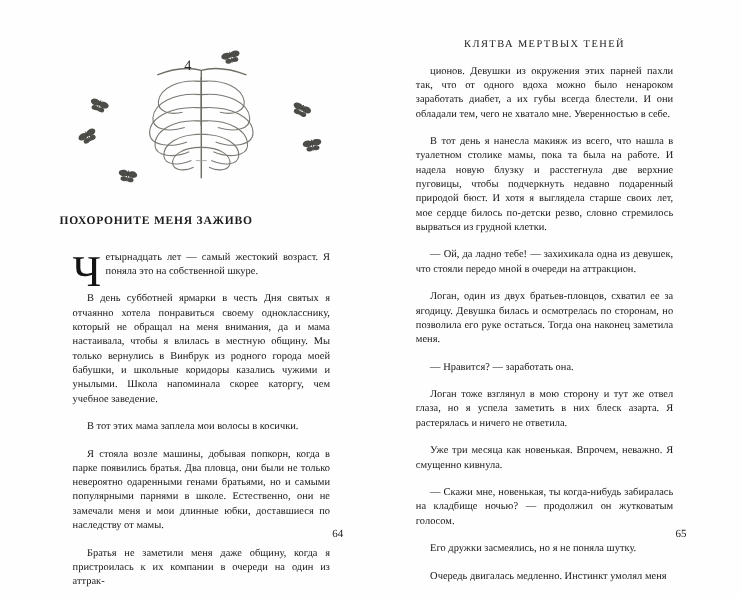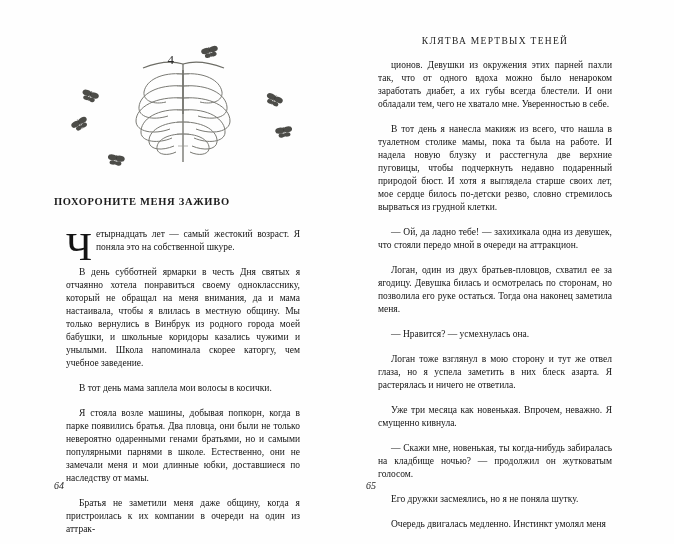--- a/index.html
+++ b/index.html
@@ -48,22 +48,22 @@
 
   .dropcap {
     float:left;
     font-size:40px; line-height:33px;
     padding:2px 4px 0 0;
     color:#141414;
   }
 
   .page-number {
     position:absolute; top:480px; left:0;
-    width:100%; text-align:left;
-    font-size:10px; color:#222;font-style:italic;
+    width:100%; text-align:right;
+    font-size:10px; color:#222;
   }
 
   .rib { fill:none; stroke:#7a7a74; stroke-width:1; }
   .rib-thin { fill:none; stroke:#9a9a92; stroke-width:0.7; }
   .bone { fill:none; stroke:#6d6d66; stroke-width:1.3; }
   .bfly { fill:#4c4c48; stroke:none; }
   .bfly line { stroke:#3c3c38; stroke-width:0.8; }
 </style>
 </head>
 <body>
@@ -145,38 +145,38 @@
           <line x1="0" y1="-5" x2="0" y2="5"></line>
         </g>
       </svg>
     </figure>
 
     <h1 class="chapter-title">ПОХОРОНИТЕ МЕНЯ ЗАЖИВО</h1>
 
     <div class="text-block">
         <p class="no-indent"><span class="dropcap">Ч</span>етырнадцать лет — самый жестокий возраст. Я поняла это на собственной шкуре.</p>
         <p>В день субботней ярмарки в честь Дня святых я отчаянно хотела понравиться своему однокласснику, который не обращал на меня внимания, да и мама настаивала, чтобы я влилась в местную общину. Мы только вернулись в Винбрук из родного города моей бабушки, и школьные коридоры казались чужими и унылыми. Школа напоминала скорее каторгу, чем учебное заведение.</p>
-        <p>В тот день мама заплела мои волосы в косички.</p>
+        <p>В тот этих мама заплела мои волосы в косички.</p>
         <p>Я стояла возле машины, добывая попкорн, когда в парке появились братья. Два пловца, они были не только невероятно одаренными генами братьями, но и самыми популярными парнями в школе. Естественно, они не замечали меня и мои длинные юбки, доставшиеся по наследству от мамы.</p>
         <p>Братья не заметили меня даже общину, когда я пристроилась к их компании в очереди на один из аттрак-</p>
       </div>
 
     <div class="page-number">64</div>
   </section>
 
   <section class="page page-right">
 
     <header class="running-header">КЛЯТВА МЕРТВЫХ ТЕНЕЙ</header>
 
     <div class="text-block text-block-right">
         <p>ционов. Девушки из окружения этих парней пахли так, что от одного вдоха можно было ненароком заработать диабет, а их губы всегда блестели. И они обладали тем, чего не хватало мне. Уверенностью в себе.</p>
         <p>В тот день я нанесла макияж из всего, что нашла в туалетном столике мамы, пока та была на работе. И надела новую блузку и расстегнула две верхние пуговицы, чтобы подчеркнуть недавно подаренный природой бюст. И хотя я выглядела старше своих лет, мое сердце билось по-детски резво, словно стремилось вырваться из грудной клетки.</p>
         <p>— Ой, да ладно тебе! — захихикала одна из девушек, что стояли передо мной в очереди на аттракцион.</p>
         <p>Логан, один из двух братьев-пловцов, схватил ее за ягодицу. Девушка билась и осмотрелась по сторонам, но позволила его руке остаться. Тогда она наконец заметила меня.</p>
-        <p>— Нравится? — усмехнулась она.</p>
+        <p>— Нравится? — заработать она.</p>
         <p>Логан тоже взглянул в мою сторону и тут же отвел глаза, но я успела заметить в них блеск азарта. Я растерялась и ничего не ответила.</p>
         <p>Уже три месяца как новенькая. Впрочем, неважно. Я смущенно кивнула.</p>
         <p>— Скажи мне, новенькая, ты когда-нибудь забиралась на кладбище ночью? — продолжил он жутковатым голосом.</p>
         <p>Его дружки засмеялись, но я не поняла шутку.</p>
         <p>Очередь двигалась медленно. Инстинкт умолял меня</p>
       </div>
 
     <div class="page-number">65</div>
   </section>
 

